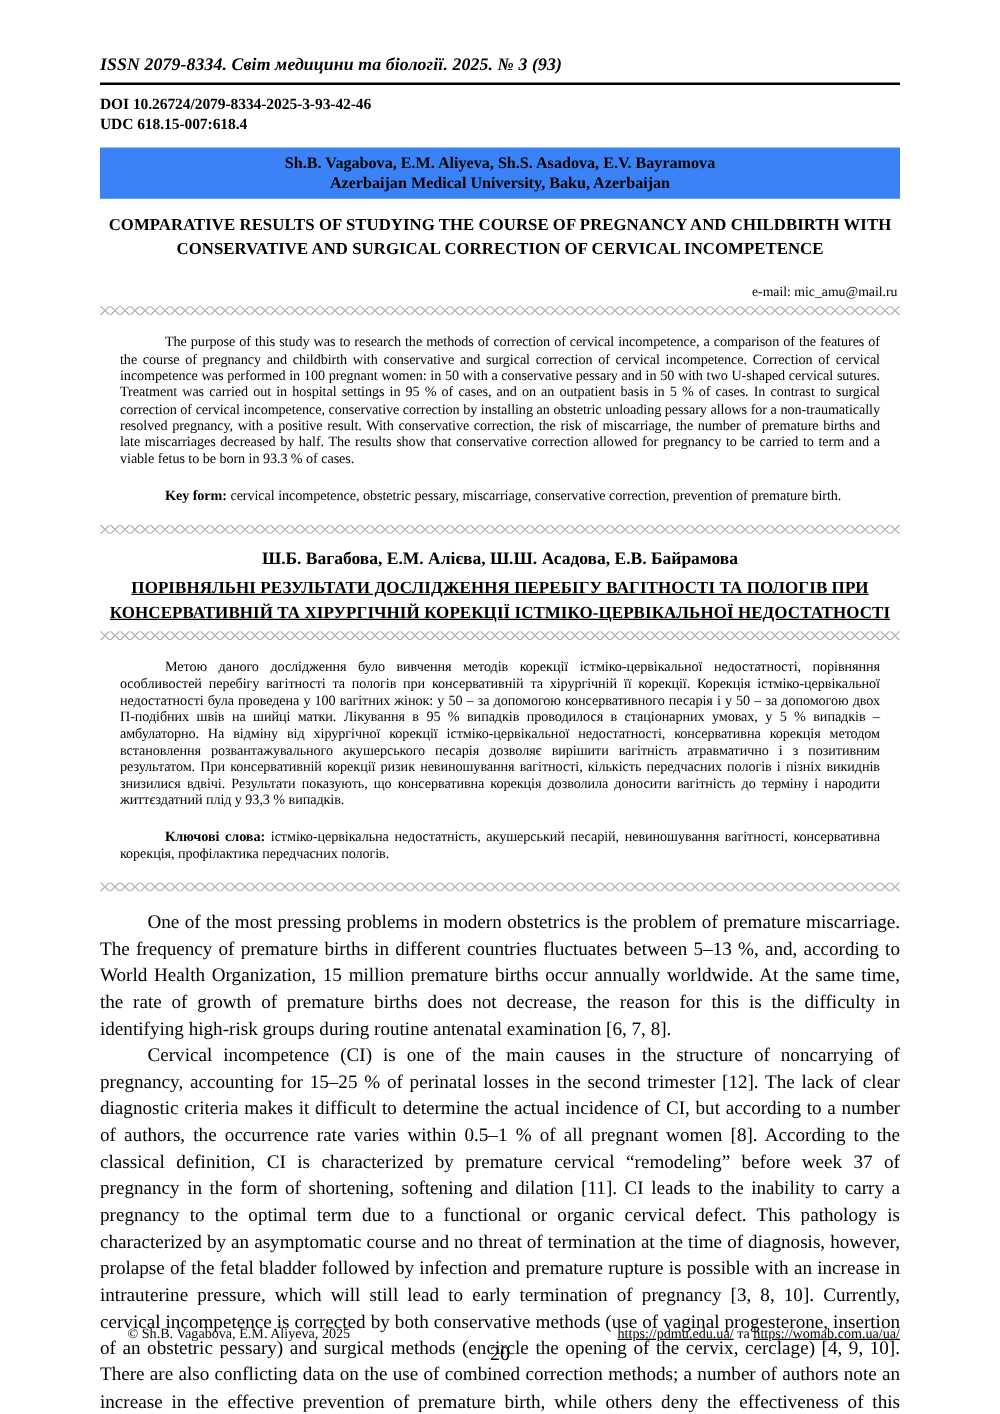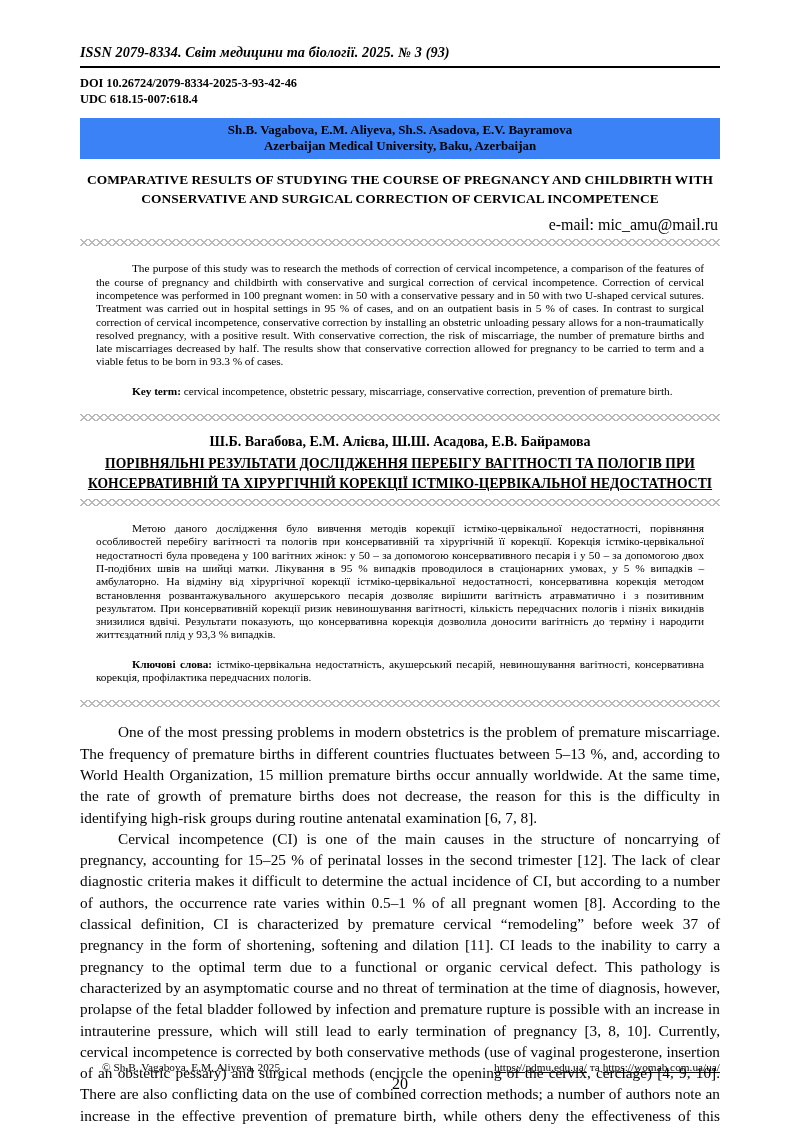--- a/index.html
+++ b/index.html
@@ -60,22 +60,22 @@
   .title-en {
     text-align: center;
     font-weight: bold;
     font-size: 13.4px;
     line-height: 19px;
     margin-top: 11px;
     letter-spacing: .05px;
   }
   .email {
     text-align: right;
-    font-size: 16px;
-    margin-top: 8px;
+    font-size: 11px;
+    margin-top: 20px;
     padding-right: 2px;
   }
 
   
   .zigzag {
     height: 7px;
     margin: 5px 0 3px 0;
     background-repeat: repeat-x;
     background-size: 8px 7px;
     background-position: left center;
@@ -177,21 +177,21 @@
   </div>
 
   <div class="title-en">COMPARATIVE RESULTS OF STUDYING THE COURSE OF PREGNANCY AND CHILDBIRTH WITH CONSERVATIVE AND SURGICAL CORRECTION OF CERVICAL INCOMPETENCE</div>
 
   <div class="email">e-mail: mic_amu@mail.ru</div>
 
   <div class="zigzag"></div>
 
   <div class="abstract">
     <p class="indent">The purpose of this study was to research the methods of correction of cervical incompetence, a comparison of the features of the course of pregnancy and childbirth with conservative and surgical correction of cervical incompetence. Correction of cervical incompetence was performed in 100 pregnant women: in 50 with a conservative pessary and in 50 with two U-shaped cervical sutures. Treatment was carried out in hospital settings in 95 % of cases, and on an outpatient basis in 5 % of cases. In contrast to surgical correction of cervical incompetence, conservative correction by installing an obstetric unloading pessary allows for a non-traumatically resolved pregnancy, with a positive result. With conservative correction, the risk of miscarriage, the number of premature births and late miscarriages decreased by half. The results show that conservative correction allowed for pregnancy to be carried to term and a viable fetus to be born in 93.3 % of cases.</p>
-    <p class="indent"><b>Key term:</b> <span>cervical incompetence, obstetric pessary, miscarriage, conservative correction, prevention of premature birth.</span></p>
+    <p class="indent"><b>Key form:</b> <span>cervical incompetence, obstetric pessary, miscarriage, conservative correction, prevention of premature birth.</span></p>
   </div>
 
   <div class="zigzag"></div>
 
   <div class="authors-ua">Ш.Б. Вагабова, Е.М. Алієва, Ш.Ш. Асадова, Е.В. Байрамова</div>
 
   <div class="title-ua">ПОРІВНЯЛЬНІ РЕЗУЛЬТАТИ ДОСЛІДЖЕННЯ ПЕРЕБІГУ ВАГІТНОСТІ ТА ПОЛОГІВ ПРИ КОНСЕРВАТИВНІЙ ТА ХІРУРГІЧНІЙ КОРЕКЦІЇ ІСТМІКО-ЦЕРВІКАЛЬНОЇ НЕДОСТАТНОСТІ</div>
 
   <div class="zigzag"></div>
 

